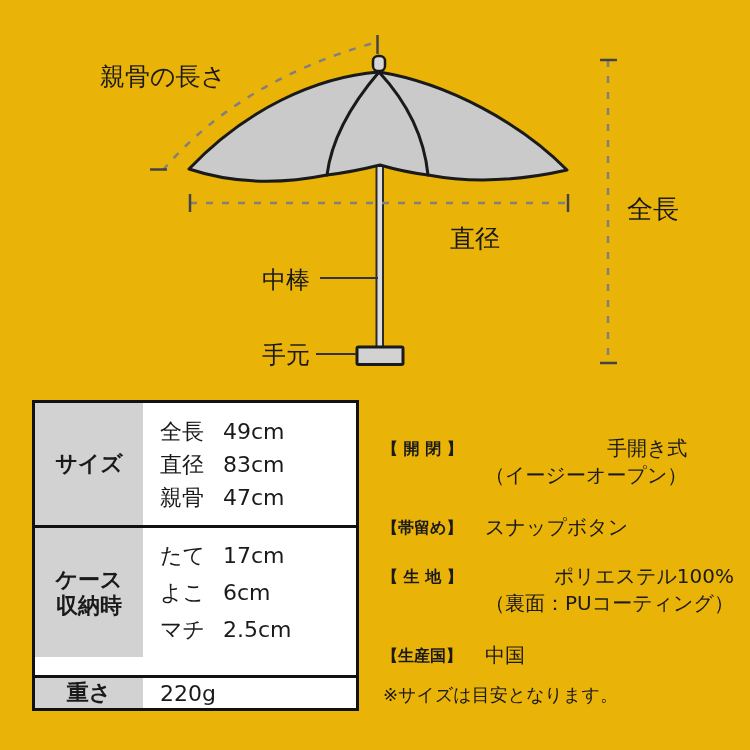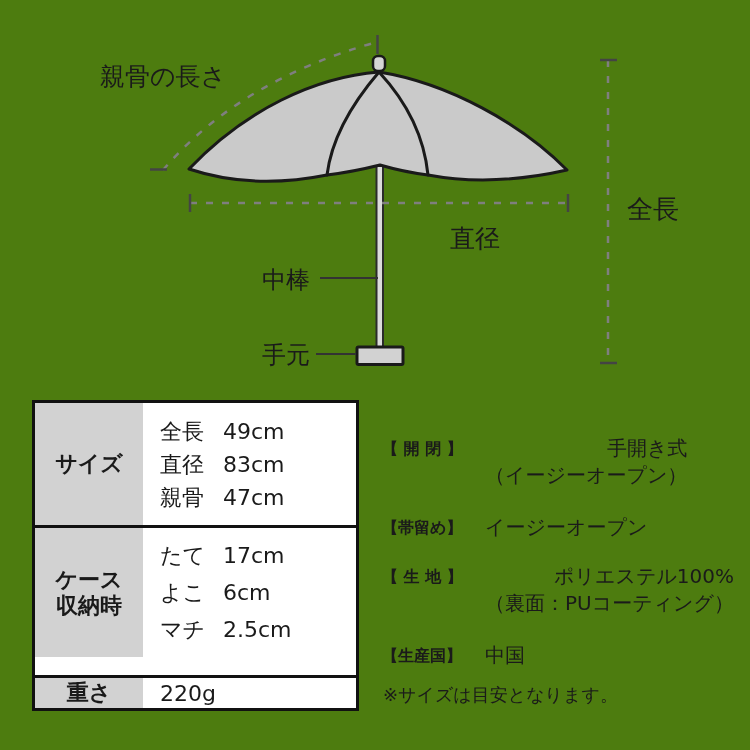--- a/index.html
+++ b/index.html
@@ -5,21 +5,21 @@
   * { margin: 0; padding: 0; box-sizing: border-box; }
   html, body { background: #ffffff; }
   body {
     font-family: "DejaVu Sans", "Liberation Sans", sans-serif;
     color: #1a1a1a;
   }
   #stage {
     position: relative;
     width: 750px;
     height: 750px;
-    background: #4d7c0f;
+    background: #eab308;
     overflow: hidden;
   }
   #umbrella-svg {
     position: absolute;
     left: 0; top: 0;
   }
   svg text {
     fill: #1a1a1a;
     font-family: "DejaVu Sans", "Liberation Sans", sans-serif;
   }
@@ -187,21 +187,21 @@
     <div class="spec-label">【 開 閉 】</div>
     <div class="spec-values">
       <div>手開き式</div>
       <div>（イージーオープン）</div>
     </div>
   </div>
 
   <div class="spec-item" style="top:514px">
     <div class="spec-label">【帯留め】</div>
     <div class="spec-values">
-      <div>イージーオープン</div>
+      <div>スナップボタン</div>
     </div>
   </div>
 
   <div class="spec-item" style="top:563px">
     <div class="spec-label">【 生 地 】</div>
     <div class="spec-values">
       <div>ポリエステル100%</div>
       <div>（裏面：PUコーティング）</div>
     </div>
   </div>

